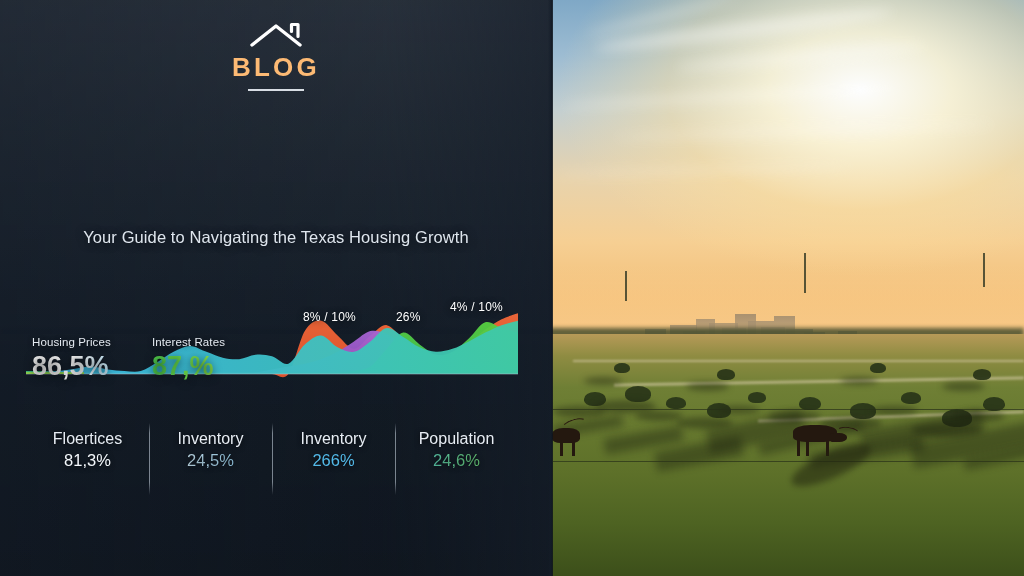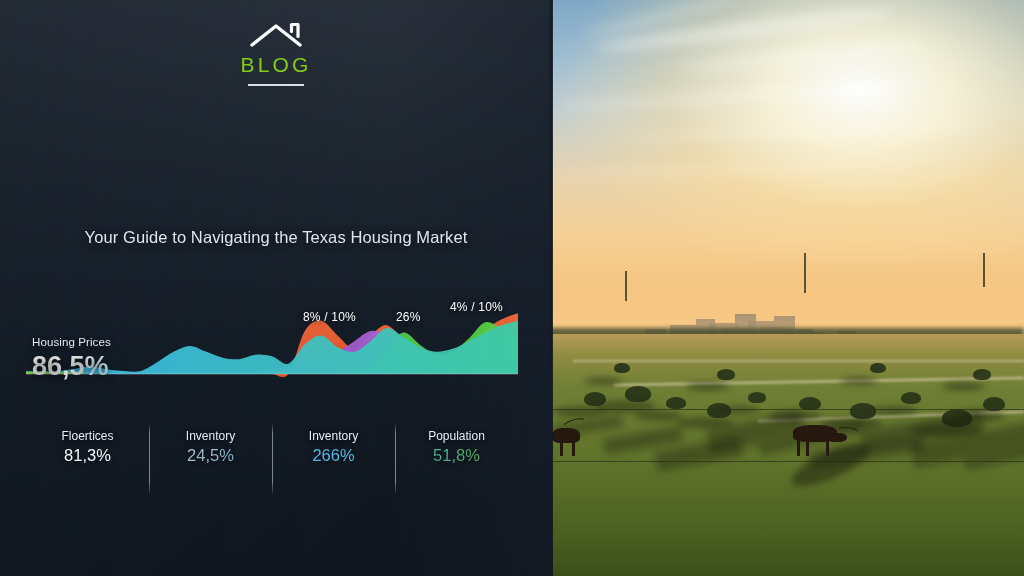--- a/index.html
+++ b/index.html
@@ -69,21 +69,21 @@
     position:absolute;left:548px;top:0;width:5px;height:576px;
     background:linear-gradient(90deg, rgba(30,40,54,0) 0%, rgba(20,28,40,.75) 60%, rgba(12,18,26,.9) 100%);
   }
 
   .content{position:absolute;left:0;top:0;width:552px;height:576px;}
 
   
   .brand{position:absolute;left:0;top:22px;width:552px;text-align:center;}
   .roof{display:block;margin:0 auto 6px;}
   .brand-word{
-    color:#84cc16;font-size:21px;font-weight:400;letter-spacing:3.2px;
+    color:#fdba74;font-size:26px;font-weight:700;letter-spacing:3.2px;
     font-family:"Liberation Sans",sans-serif;line-height:1;
   }
   .brand-rule{width:56px;height:2px;background:#e8eef4;margin:9px auto 0;opacity:.92;}
 
   
   .title{
     position:absolute;left:26px;top:88px;width:500px;text-align:center;
     color:#fff;font-size:42px;font-weight:700;line-height:1.10;
     letter-spacing:-.4px;text-shadow:0 2px 14px rgba(0,0,0,.55);
   }
@@ -120,21 +120,21 @@
   }
 
   
   .stats{position:absolute;left:26px;top:425px;width:492px;height:85px;display:flex;}
   .stat{flex:1;position:relative;text-align:center;padding:4px 2px 0;}
   .stat + .stat::before{
     content:"";position:absolute;left:0;top:-2px;width:1px;height:72px;
     background:linear-gradient(180deg,rgba(210,222,234,0) 0%,rgba(210,222,234,.55) 14%,rgba(210,222,234,.55) 82%,rgba(210,222,234,0) 100%);
   }
   .stat .s-label{
-    color:#e7edf4;font-size:12px;font-weight:400;line-height:1.25;white-space:nowrap;
+    color:#e7edf4;font-size:16px;font-weight:400;line-height:1.25;white-space:nowrap;
     text-shadow:0 1px 5px rgba(0,0,0,.7);
   }
   .stat .s-value{
     font-size:16.5px;font-weight:500;line-height:1.25;margin-top:1px;white-space:nowrap;
     text-shadow:0 1px 5px rgba(0,0,0,.6);
   }
   .s-value.v-white{color:#f4f8fc;}
   .s-value.v-lightblue{
     background:linear-gradient(90deg,#eef6fb 0%,#a9d9f2 60%,#7cc8ef 100%);
     -webkit-background-clip:text;background-clip:text;color:transparent;
@@ -261,21 +261,21 @@
 
     <div class="brand">
       <svg class="roof" width="54" height="26" viewBox="0 0 54 26" fill="none">
         <path d="M3 23 L27 4 L51 23" stroke="#ffffff" stroke-width="3.4" stroke-linecap="round" stroke-linejoin="round" fill="none"></path>
         <path d="M42.5 9.5 L42.5 2.5 L49 2.5 L49 14.5" stroke="#ffffff" stroke-width="3.2" stroke-linecap="round" stroke-linejoin="round" fill="none"></path>
       </svg>
       <div class="brand-word">BLOG</div>
       <div class="brand-rule"></div>
     </div>
 
-    <div class="subtitle">Your Guide to Navigating the Texas Housing Market</div>
+    <div class="subtitle">Your Guide to Navigating the Texas Housing Growth</div>
 
     <div class="chart-wrap">
       <svg class="chart-svg" viewBox="0 0 492 86" preserveAspectRatio="none">
         <defs>
           <linearGradient id="gBlue" x1="0" y1="0" x2="0" y2="1">
             <stop offset="0%" stop-color="#41bdf0"></stop>
               <stop offset="100%" stop-color="#2aa3dd"></stop>
           </linearGradient>
           <linearGradient id="gOrange" x1="0" y1="0" x2="0" y2="1">
             <stop offset="0%" stop-color="#f4693a"></stop>
@@ -302,20 +302,24 @@
           </g>
         <line x1="0" y1="78" x2="492" y2="78" stroke="#aebecd" stroke-width="1" opacity=".55"></line>
         <line x1="0" y1="77" x2="58" y2="77" stroke="#8fd14a" stroke-width="2.2" opacity=".95"></line>
       </svg>
 
       <div class="chart-labels">
         <div class="metric" style="left:6px;top:12px;">
           <div class="m-label">Housing Prices</div>
           <div class="m-value white">86,5%</div>
         </div>
+        <div class="metric" style="left:126px;top:12px;">
+          <div class="m-label">Interest Rates</div>
+          <div class="m-value green">87,%</div>
+        </div>
 
         <div class="pct-tag" style="left:277px;top:14px;">8% / 10%</div>
         <div class="pct-tag" style="left:370px;top:14px;">26%</div>
         <div class="pct-tag" style="left:424px;top:4px;text-align:center;">4% / 10%</div>
       </div>
     </div>
 
     <div class="stats">
       <div class="stat">
         <div class="s-label">Floertices</div>
@@ -324,18 +328,18 @@
       <div class="stat">
         <div class="s-label">Inventory</div>
         <div class="s-value v-lightblue">24,5%</div>
       </div>
       <div class="stat">
         <div class="s-label">Inventory</div>
         <div class="s-value v-blue">266%</div>
       </div>
       <div class="stat">
         <div class="s-label">Population</div>
-        <div class="s-value v-teal-green">51,8%</div>
+        <div class="s-value v-teal-green">24,6%</div>
       </div>
     </div>
 
   </div>
 </div>
 
 </body></html>

